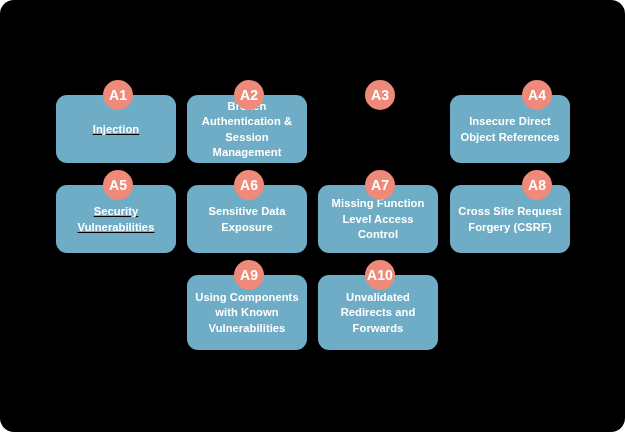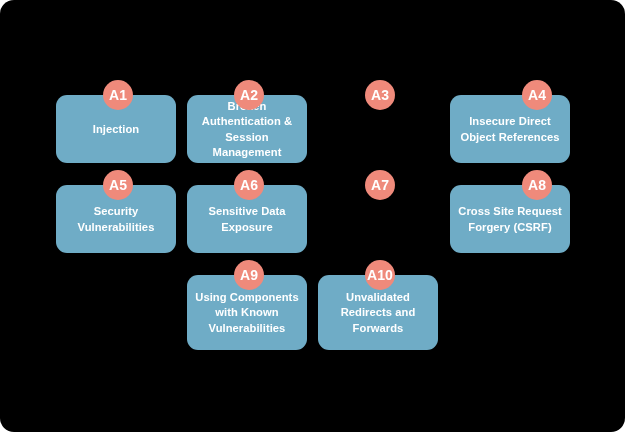--- a/index.html
+++ b/index.html
@@ -75,21 +75,21 @@
     font-size: 14px;
     line-height: 1;
     letter-spacing: 0.1px;
   }
 
   
   .row1 { top: 95px;  height: 68px; }
   .row2 { top: 185px; height: 68px; }
   .row3 { top: 275px; height: 75px; }
 
-  .col1 { left: 56px;  }
+  .col1 { left: 56px; text-decoration: underline;  }
   .col2 { left: 187px; }
   .col3 { left: 318px; }
   .col4 { left: 450px; align-items: center; }
 
   .badge-row1 { top: 80px;  }
   .badge-row2 { top: 170px; }
   .badge-row3 { top: 260px; }
 
   .badge-col1 { left: 103px; }
   .badge-col2 { left: 234px; }
@@ -140,20 +140,24 @@
     </div>
 
     <div class="card row2 col2">
       <span class="card-label">Sensitive Data
 Exposure</span>
     </div>
     <div class="badge badge-row2 badge-col2">
       <span class="badge-text">A6</span>
     </div>
 
+    <div class="card row2 col3">
+      <span class="card-label">Missing Function
+Level Access Control</span>
+    </div>
     <div class="badge badge-row2 badge-col3">
       <span class="badge-text">A7</span>
     </div>
 
     <div class="card row2 col4">
       <span class="card-label">Cross Site Request
 Forgery (CSRF)</span>
     </div>
     <div class="badge badge-row2 badge-col4">
       <span class="badge-text">A8</span>

